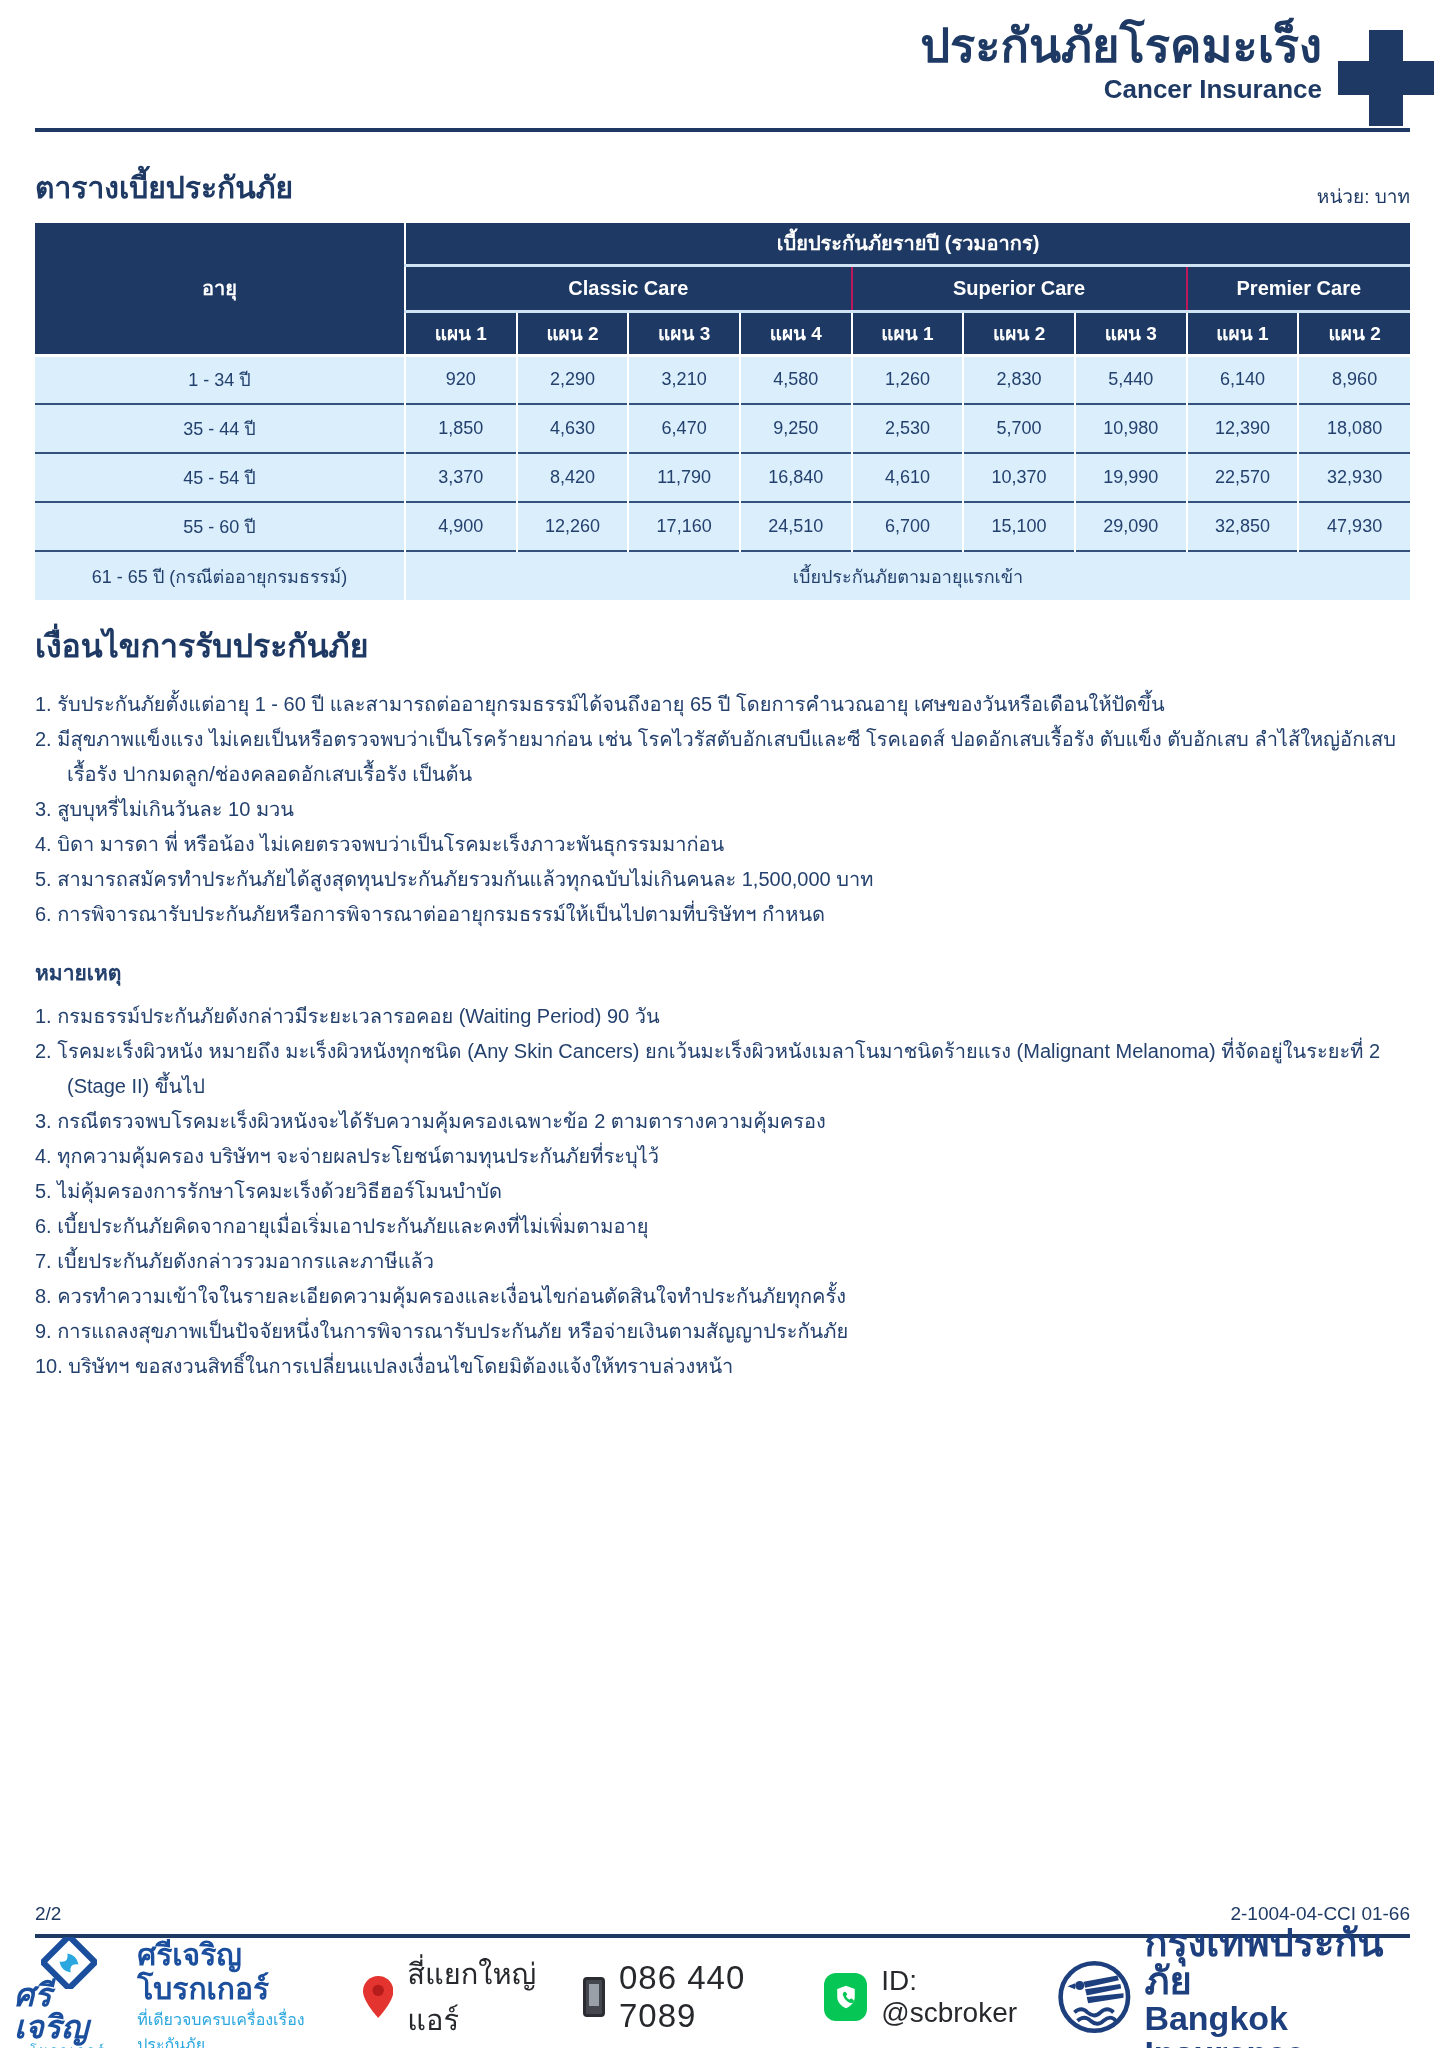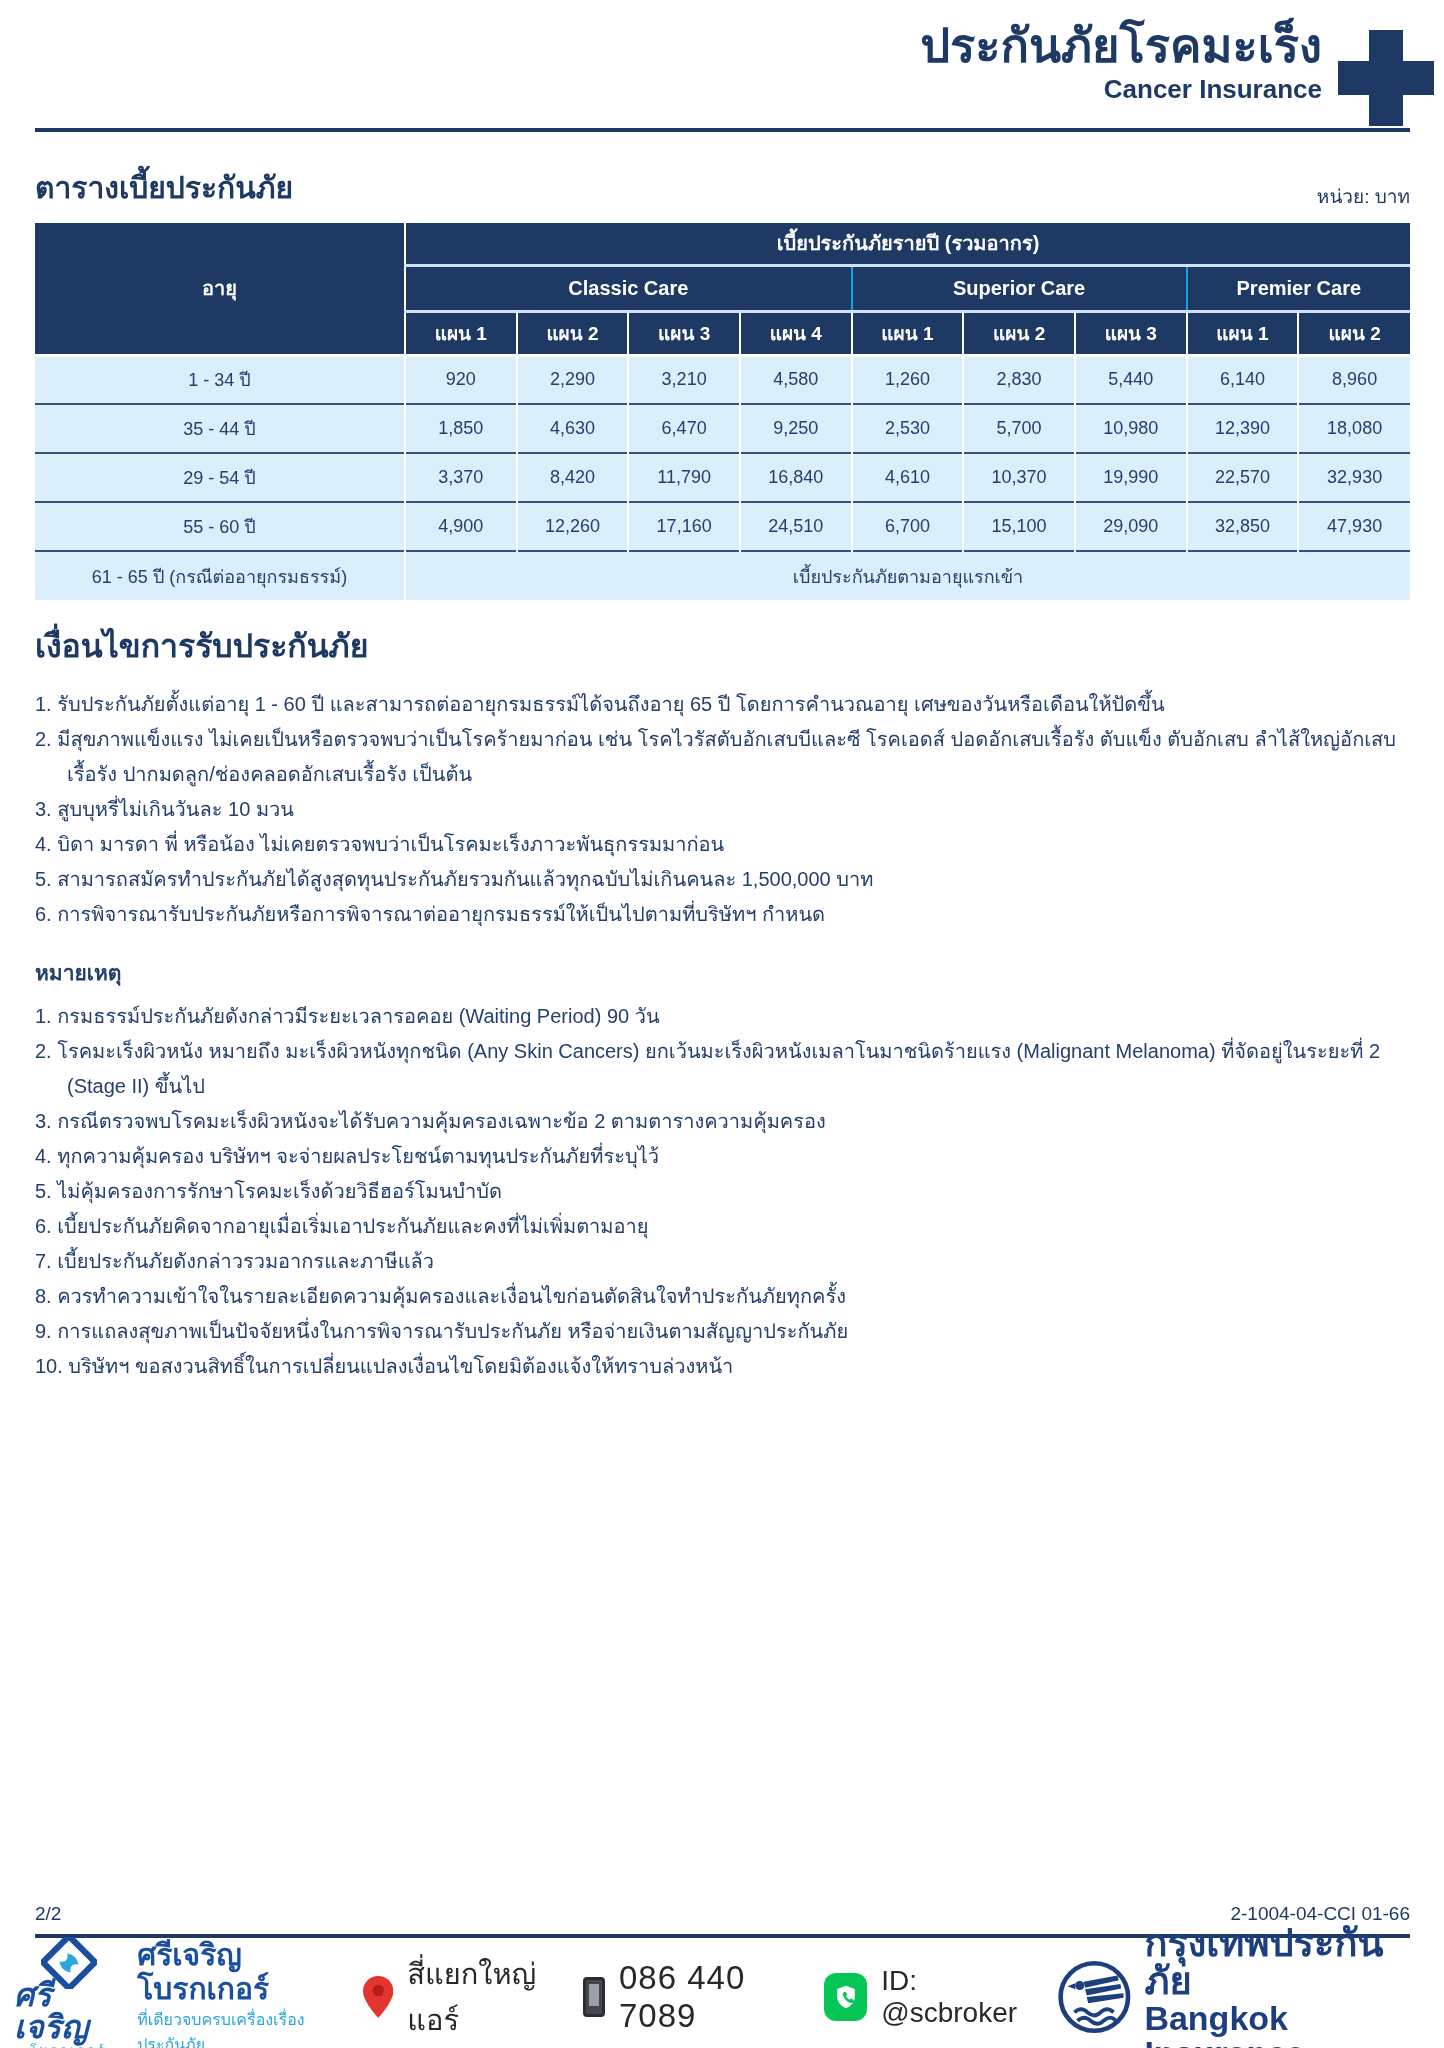--- a/index.html
+++ b/index.html
@@ -27,21 +27,21 @@
   .table-title{font-size:30px;font-weight:bold;}
   .unit-label{font-size:19px;}
 
   
   .table-wrap{position:absolute;left:35px;top:223px;width:1375px;}
   table{border-collapse:collapse;width:100%;table-layout:fixed;}
   col.age-col{width:370px;}
   thead th{background:var(--navy);color:#fff;font-weight:bold;vertical-align:middle;text-align:center;}
   th.annual-th{height:42px;font-size:20px;border-left:2px solid #fff;border-bottom:3px solid #cfe3f2;}
   th.age-th{font-size:20px;border-right:2px solid #fff;}
-  th.group-th{height:46px;font-size:20px;border-left:2px solid #0ea5e9;border-bottom:3px solid #cfe3f2;}
+  th.group-th{height:46px;font-size:20px;border-left:2px solid #be185d;border-bottom:3px solid #cfe3f2;}
   th.plan-th{height:44px;font-size:19px;font-weight:bold;border-left:2px solid #fff;}
   tbody td{background:var(--row-blue);color:var(--text-navy);font-size:18px;text-align:center;vertical-align:middle;height:49px;border-left:2px solid #fff;}
   tbody td:first-child{border-left:none;}
   tbody.data-rows tr{border-top:3px solid #fff;}
   tbody.data-rows tr + tr{border-top:2px solid #34507c;}
   tbody.renewal{border-top:2px solid #34507c;}
   tbody.renewal td{font-size:18px;}
 
   
   .conditions{position:absolute;left:35px;top:620px;width:1384px;color:var(--text-navy);}
@@ -149,21 +149,21 @@
             <td>6,470</td>
             <td>9,250</td>
             <td>2,530</td>
             <td>5,700</td>
             <td>10,980</td>
             <td>12,390</td>
             <td>18,080</td>
           </tr>
 
           <tr>
-            <td>29 - 54 ปี</td>
+            <td>45 - 54 ปี</td>
             <td>3,370</td>
             <td>8,420</td>
             <td>11,790</td>
             <td>16,840</td>
             <td>4,610</td>
             <td>10,370</td>
             <td>19,990</td>
             <td>22,570</td>
             <td>32,930</td>
           </tr>

